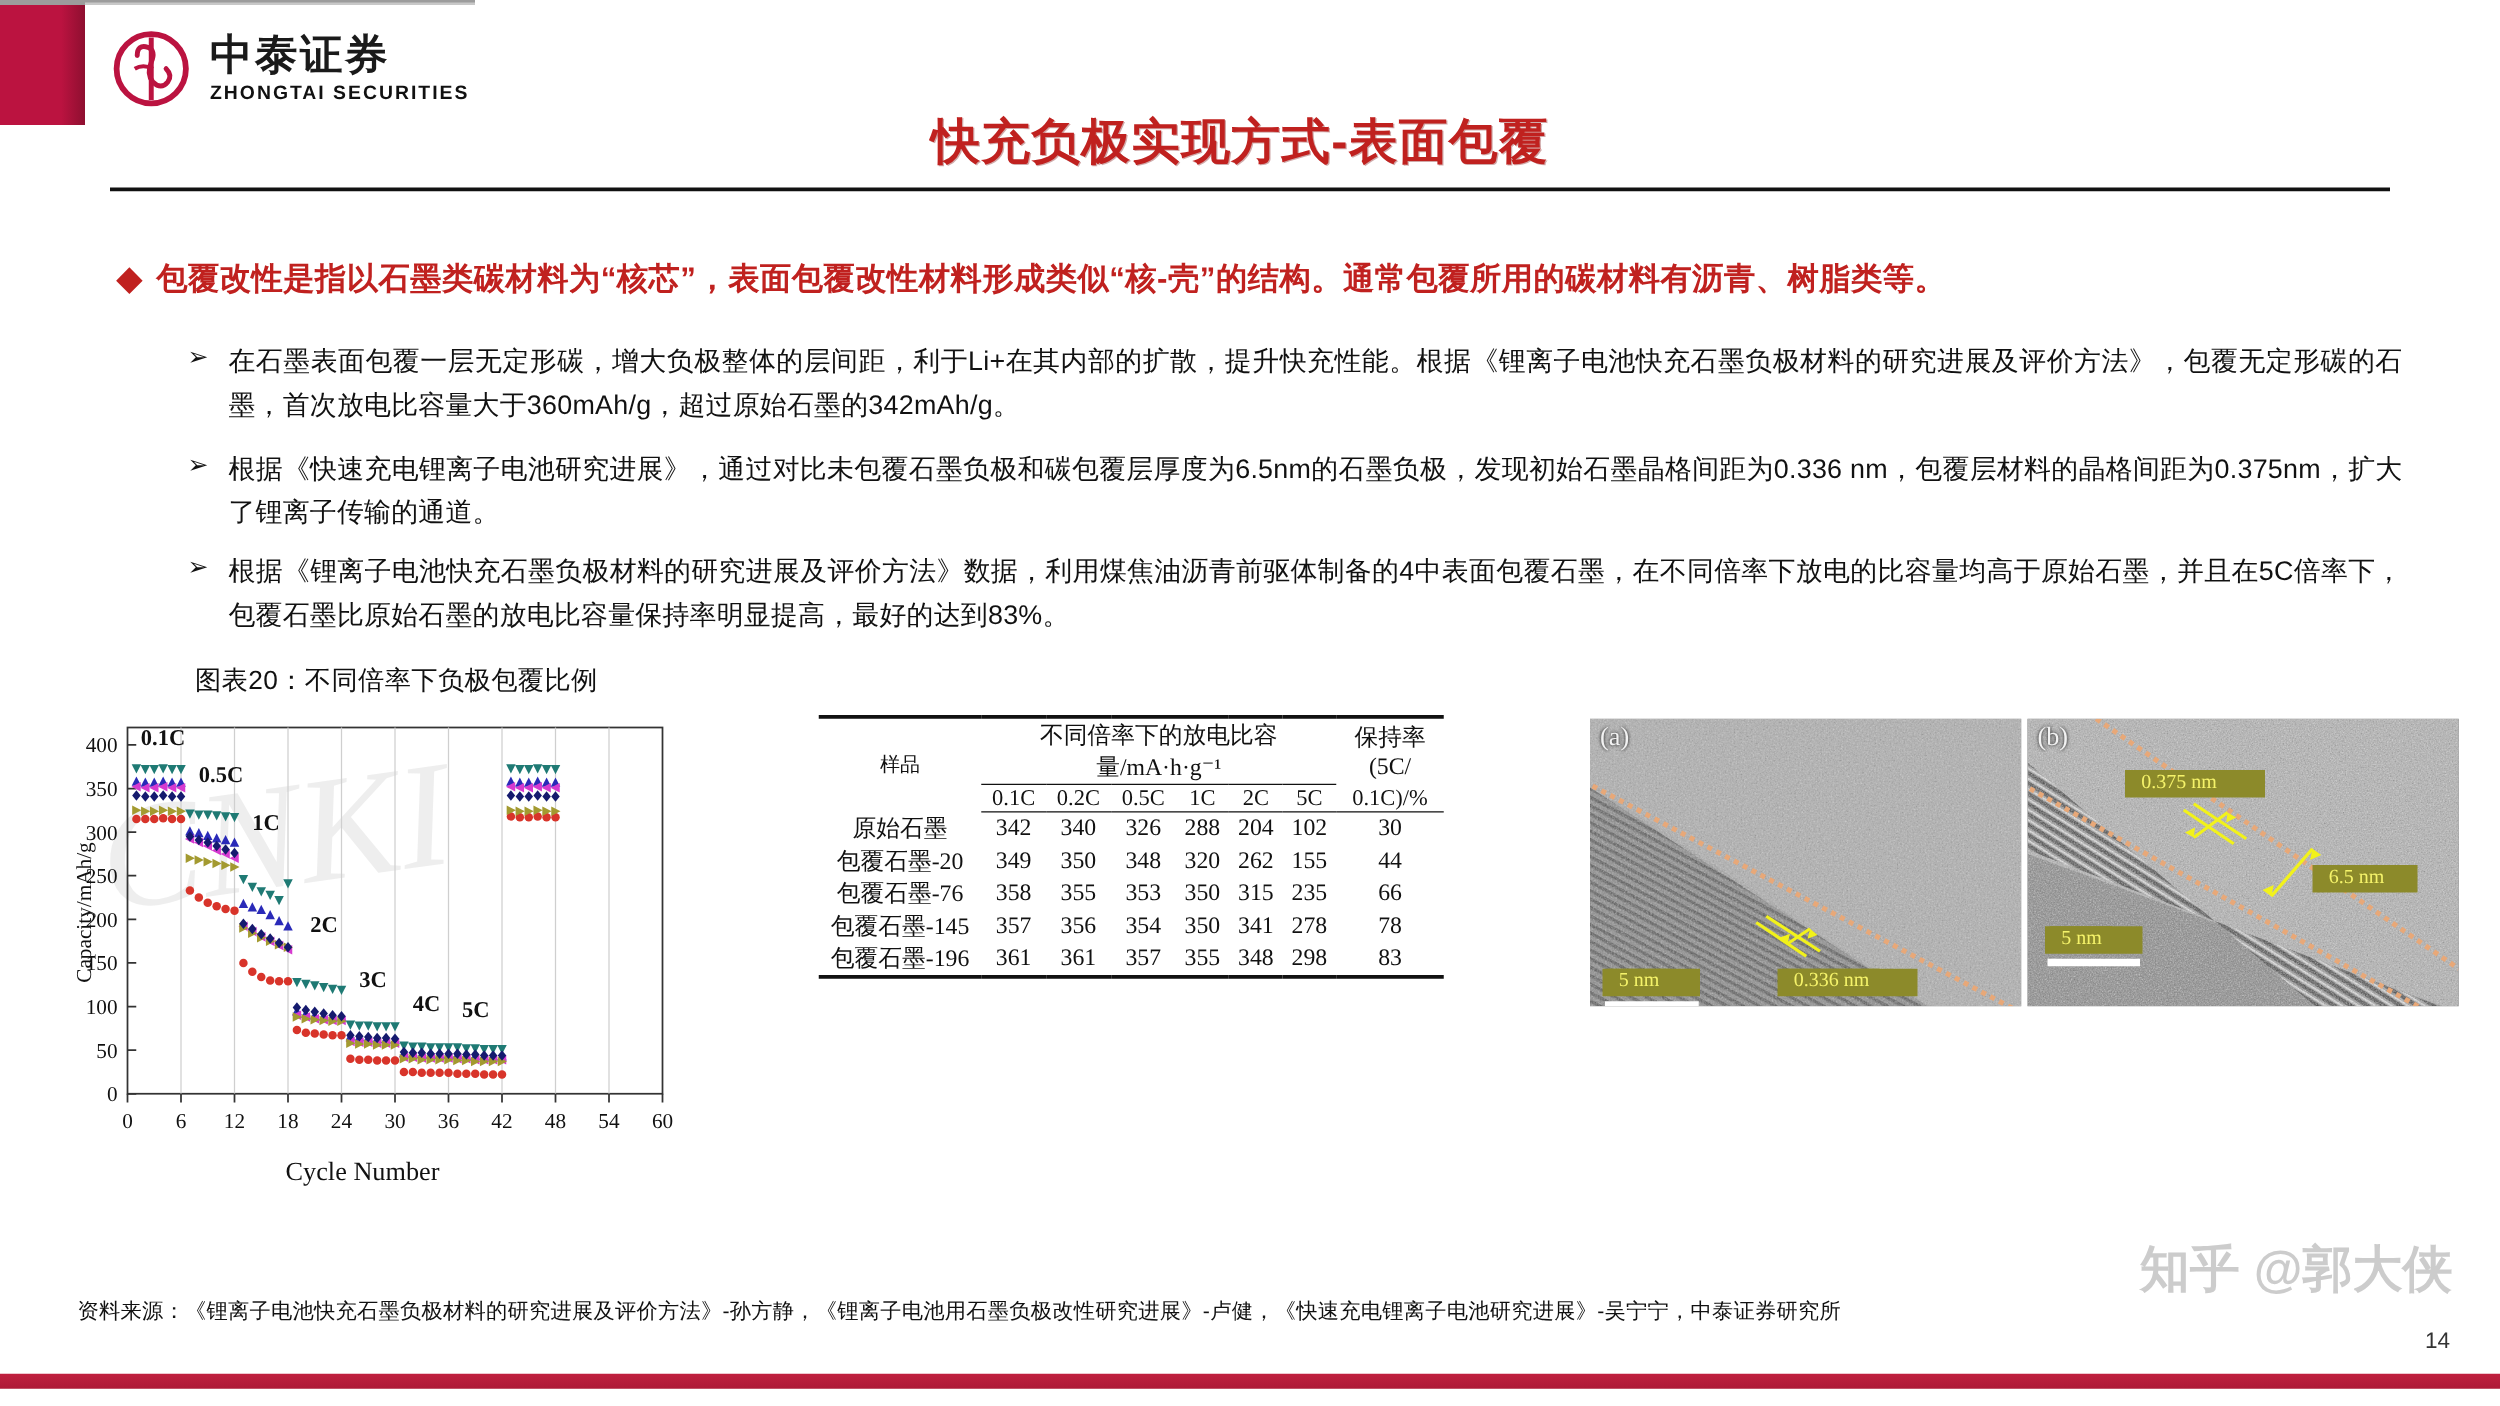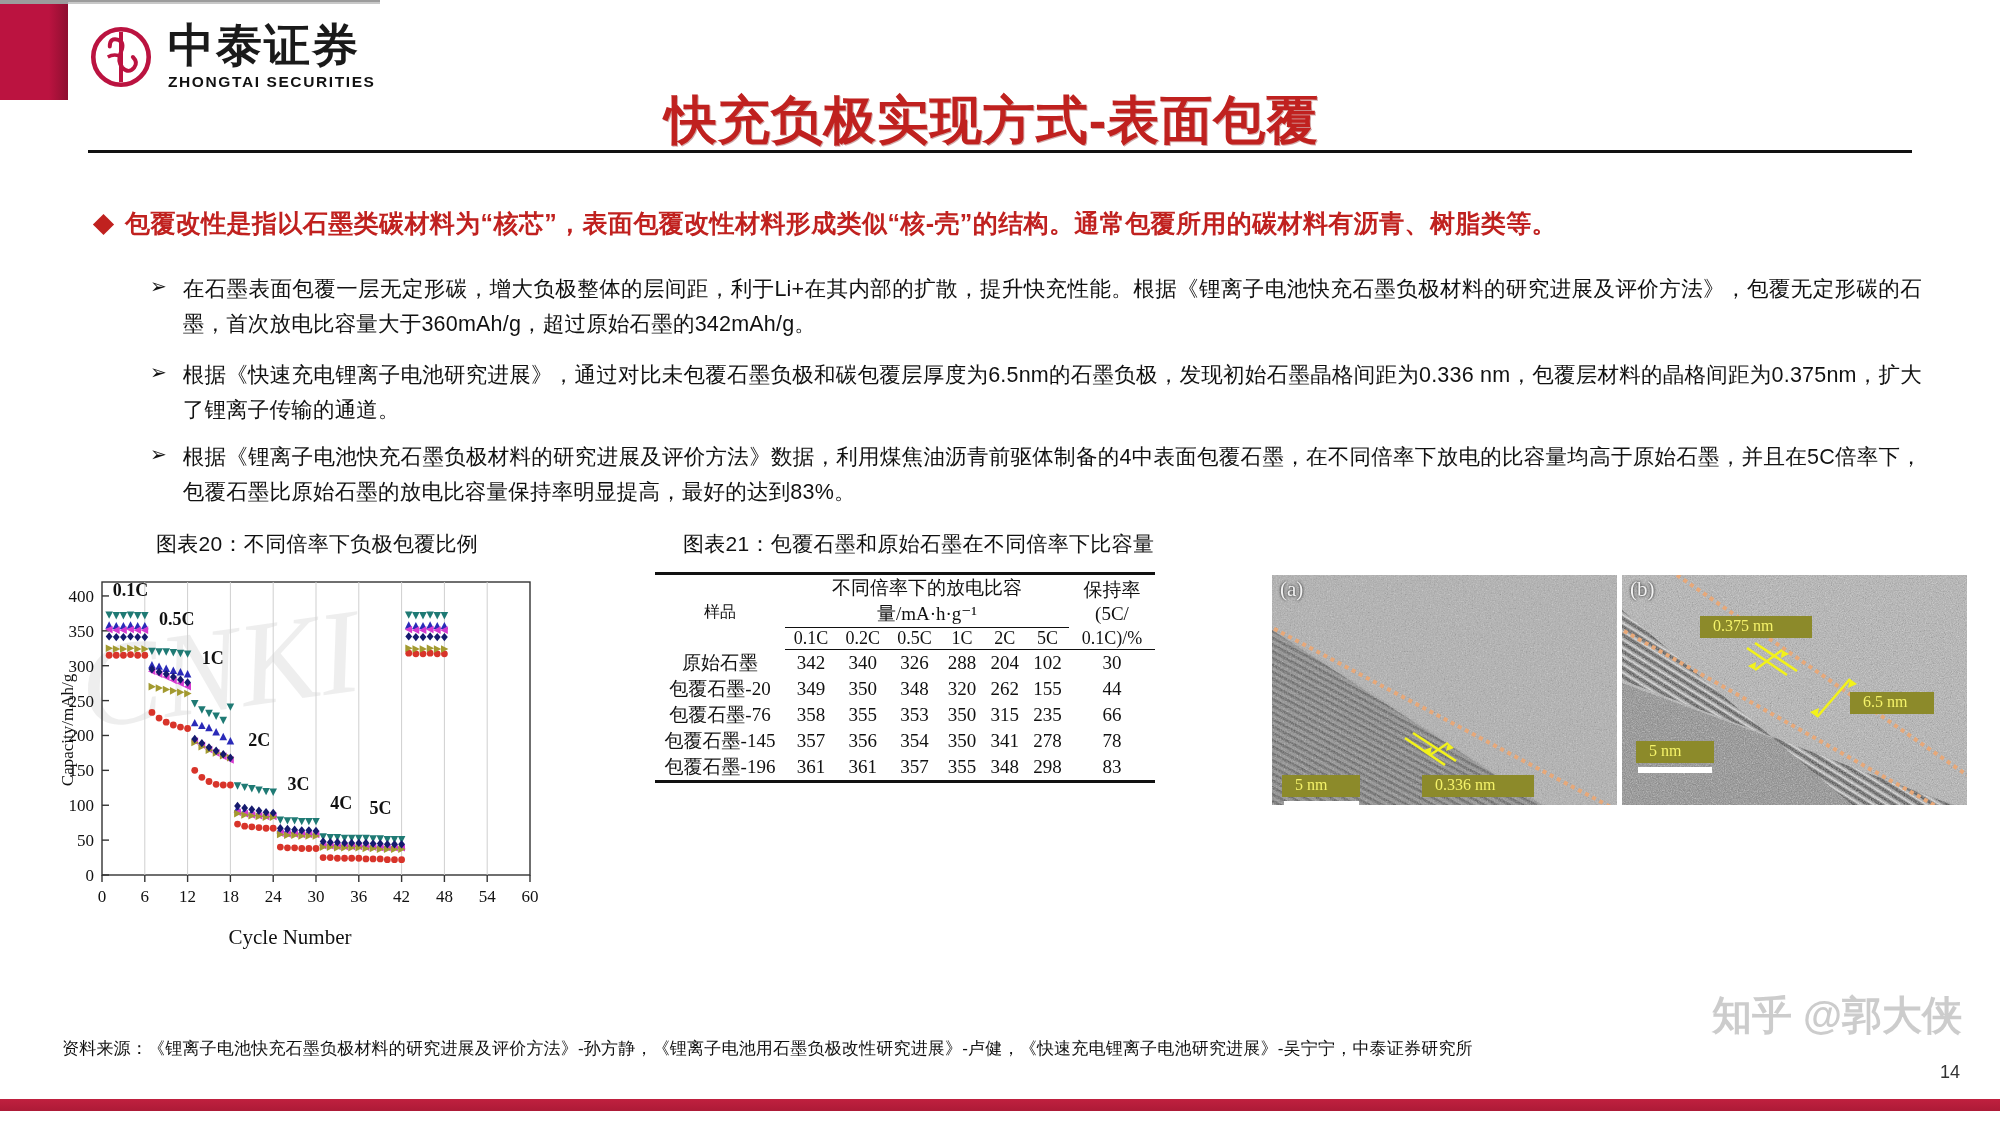--- a/index.html
+++ b/index.html
@@ -21,32 +21,32 @@
   }
   .top-hairline2{
     position:absolute;left:68px;top:2px;width:312px;height:2px;background:#c8c8c8;
   }
 
   
   .logo-wrap{position:absolute;left:88px;top:22px;display:flex;align-items:center;gap:14px;}
   .logo-mark{width:66px;height:66px;}
   .logo-text-cn{
     font-family:"Liberation Sans","DejaVu Sans",sans-serif;
-    font-weight:bold;font-size:46px;letter-spacing:2px;color:#1a1a1a;line-height:1;
+    font-weight:bold;font-size:34px;letter-spacing:2px;color:#1a1a1a;line-height:1;
   }
   .logo-text-en{
     font-family:"Liberation Sans","DejaVu Sans",sans-serif;
     font-weight:bold;font-size:15.5px;letter-spacing:1.6px;color:#111;margin-top:5px;
   }
 
   
   .title{
     position:absolute;left:0;right:16px;top:86px;text-align:center;
     font-family:"Liberation Sans","DejaVu Sans",sans-serif;
-    font-weight:bold;font-size:52px;color:#c0211f;letter-spacing:1px;
+    font-weight:bold;font-size:39px;color:#c0211f;letter-spacing:1px;
     text-shadow:1px 1px 0 rgba(120,10,10,.35);
   }
   .title-rule{
     position:absolute;left:88px;right:88px;top:150px;height:3px;background:#111;
   }
 
   
   .bullet-main{
     position:absolute;left:96px;top:208px;right:80px;
     display:flex;align-items:flex-start;gap:14px;
@@ -204,21 +204,20 @@
   <div class="para" id="para2">
     <span class="arrow">➢</span>
     <span class="ptext">根据《快速充电锂离子电池研究进展》，通过对比未包覆石墨负极和碳包覆层厚度为6.5nm的石墨负极，发现初始石墨晶格间距为0.336 nm，包覆层材料的晶格间距为0.375nm，扩大了锂离子传输的通道。</span>
   </div>
   <div class="para" id="para3">
     <span class="arrow">➢</span>
     <span class="ptext">根据《锂离子电池快充石墨负极材料的研究进展及评价方法》数据，利用煤焦油沥青前驱体制备的4中表面包覆石墨，在不同倍率下放电的比容量均高于原始石墨，并且在5C倍率下，包覆石墨比原始石墨的放电比容量保持率明显提高，最好的达到83%。</span>
   </div>
 
   <div class="cap" id="cap20">图表20：不同倍率下负极包覆比例</div>
-  <div class="cap" id="cap21">图表21：包覆石墨和原始石墨在不同倍率下比容量</div>
 
   <div class="chart-box">
     <div class="wm-cnki">CNKI</div>
     <div class="ylabel">Capacity/mAh/g</div>
     <div class="xlabel">Cycle Number</div>
     <svg class="chart-svg" id="chartsvg" width="520" height="360">
         <rect x="72" y="12" width="428" height="293" fill="none" stroke="#333" stroke-width="1.4"></rect>
         <line x1="114.80000000000001" y1="12" x2="114.80000000000001" y2="305" stroke="#cfcfcf" stroke-width="1"></line>
         <line x1="157.60000000000002" y1="12" x2="157.60000000000002" y2="305" stroke="#cfcfcf" stroke-width="1"></line>
         <line x1="200.4" y1="12" x2="200.4" y2="305" stroke="#cfcfcf" stroke-width="1"></line>

